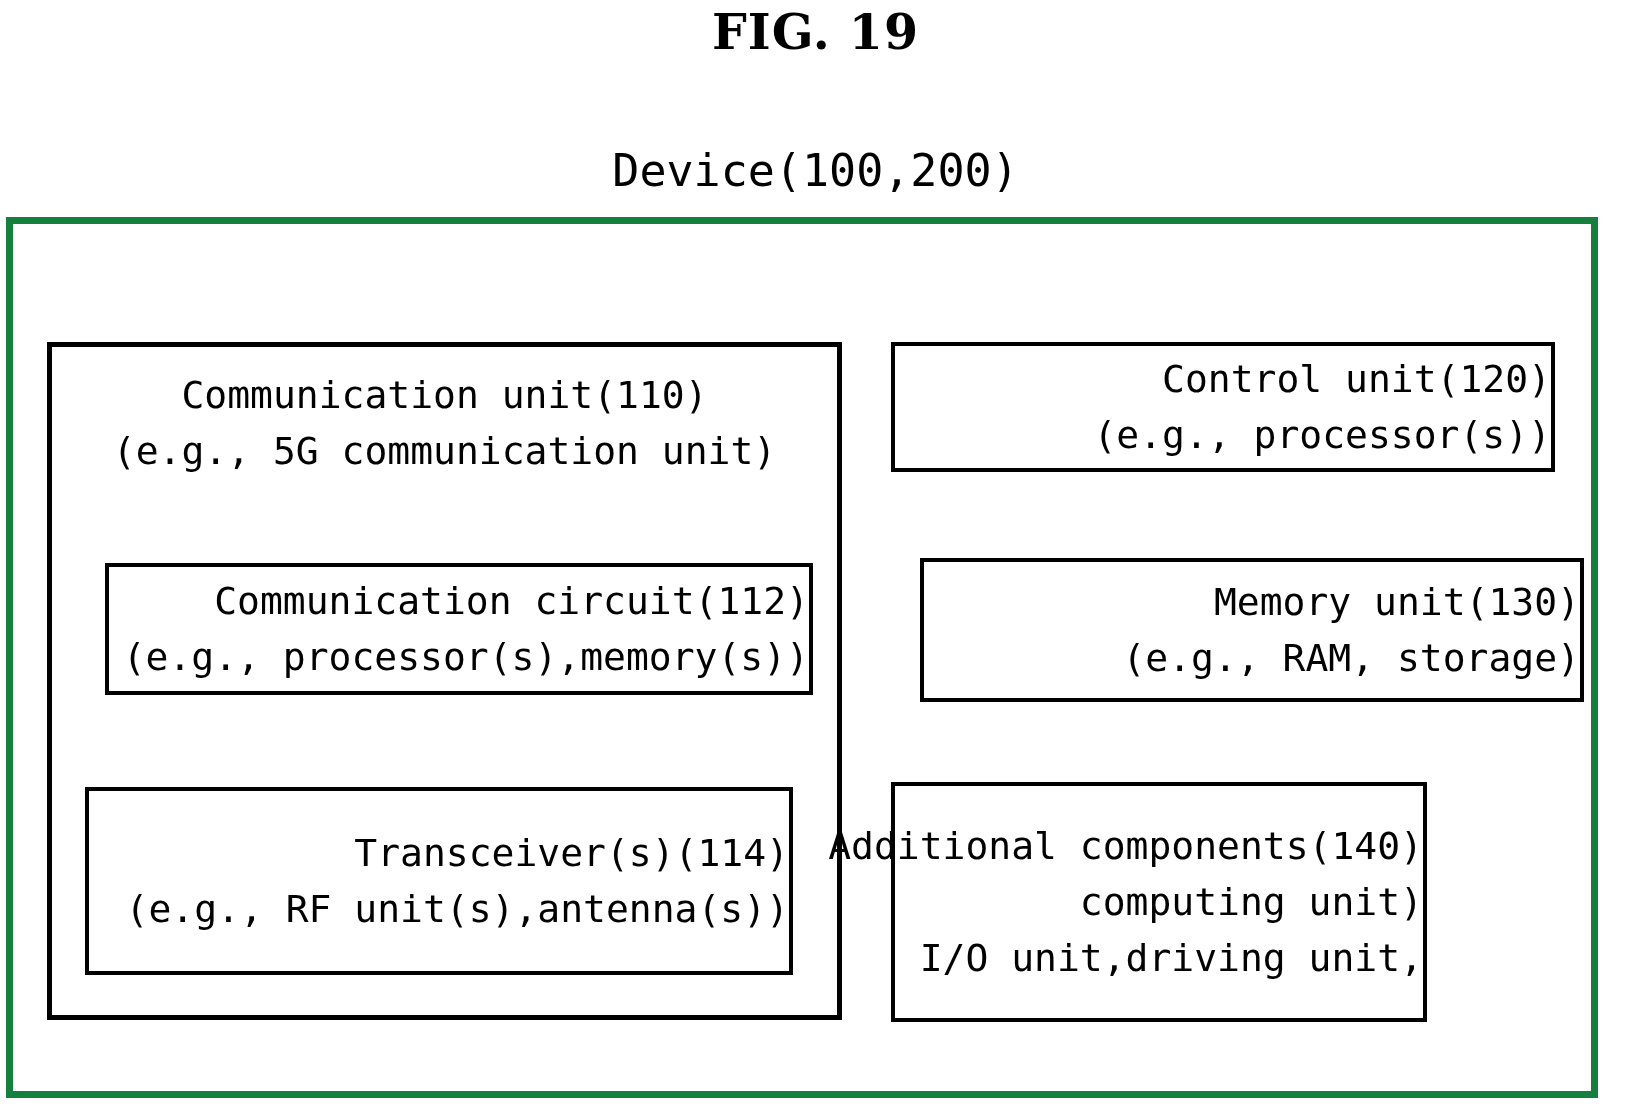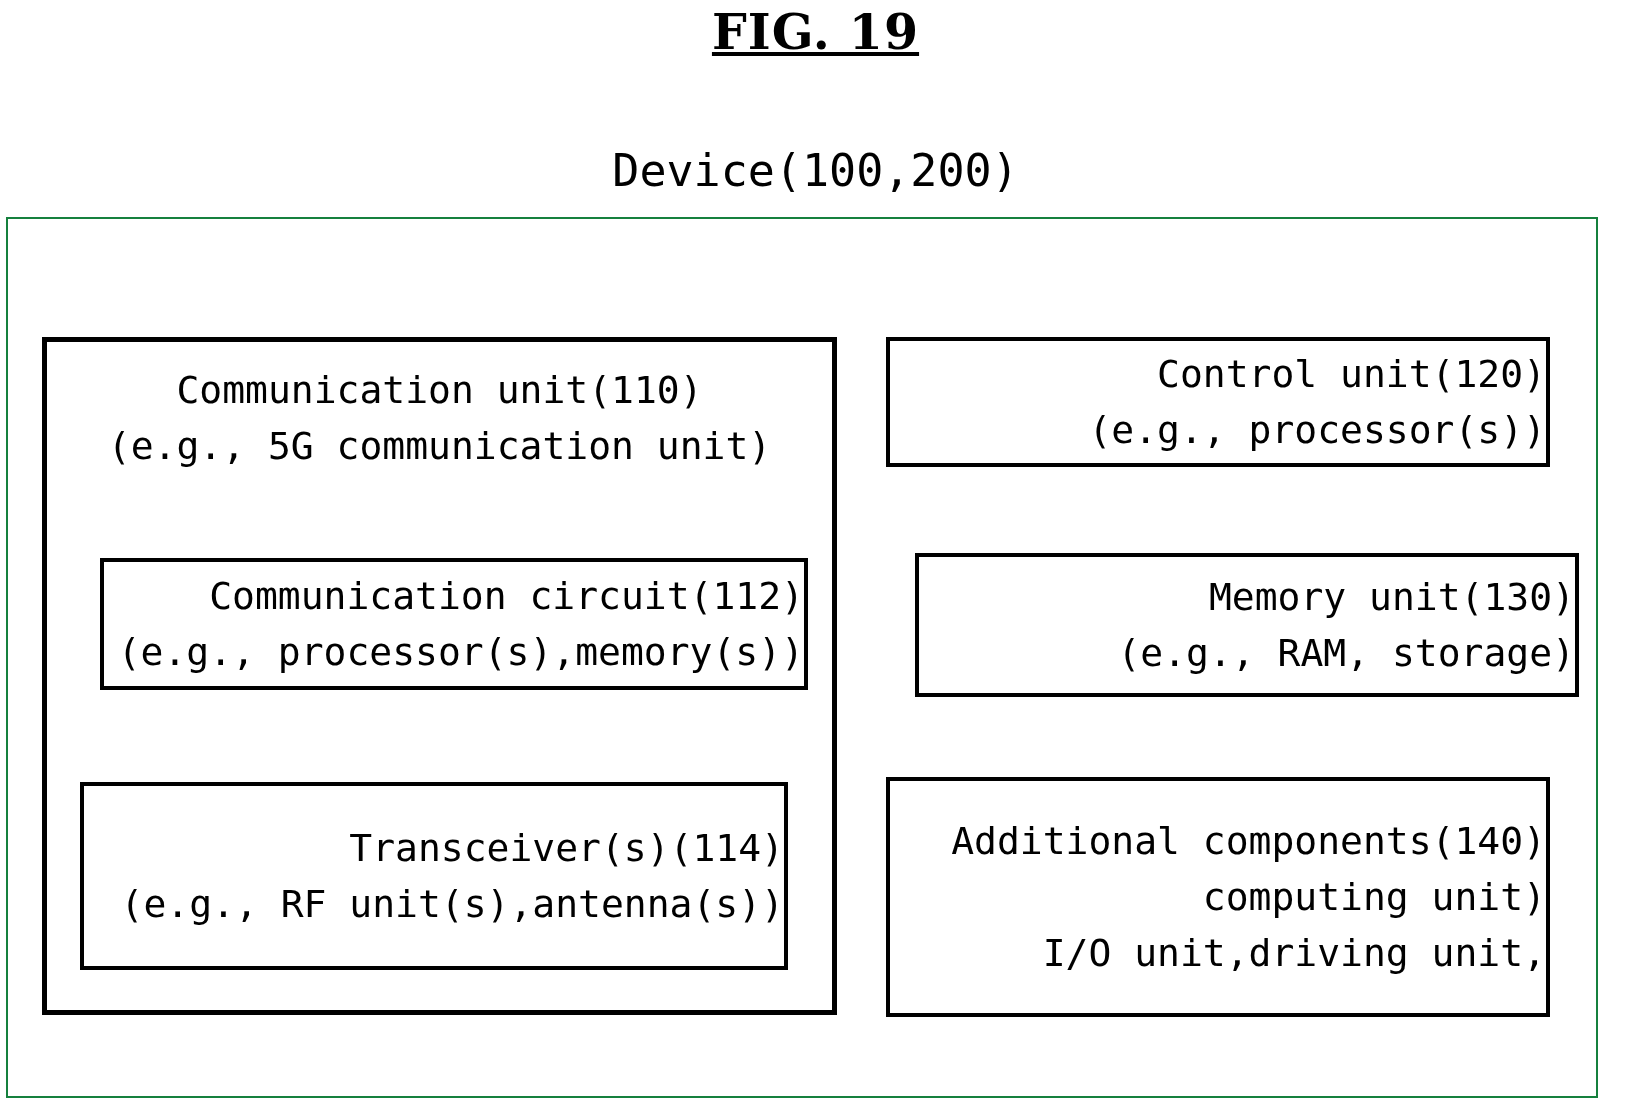--- a/index.html
+++ b/index.html
@@ -23,21 +23,20 @@
     top: 2px;
     left: 0;
     width: 1631px;
     text-align: center;
     font-family: "DejaVu Serif", "Liberation Serif", serif;
     font-weight: bold;
     font-size: 49px;
     letter-spacing: 1px;
     line-height: 60px;
     white-space: pre;
-    text-decoration: underline;
   }
 
   
   .device-caption {
     position: absolute;
     top: 148px;
     left: 0;
     width: 1631px;
     text-align: center;
     font-size: 45px;
@@ -46,21 +45,21 @@
     white-space: pre;
   }
 
   
   .device-box {
     position: absolute;
     left: 6px;
     top: 217px;
     width: 1592px;
     height: 881px;
-    border: 2px solid #15803d;
+    border: 7px solid #15803d;
     box-sizing: border-box;
     background: #ffffff;
     padding-left: 39px;
   }
 
   
   .comm-unit-box {
     position: absolute;
     left: 34px;
     top: 118px;
@@ -116,21 +115,21 @@
   .memory-box {
     left: 6px;
     top: 224px;
     width: 664px;
     height: 144px;
     margin-left: 29px;
   }
   .additional-box {
     left: 6px;
     top: 448px;
-    width: 664px;
+    width: 536px;
     height: 240px;
   }
 
   
   .comm-unit-head {
     position: absolute;
     left: 0;
     top: 20px;
     width: 100%;
     text-align: center;

